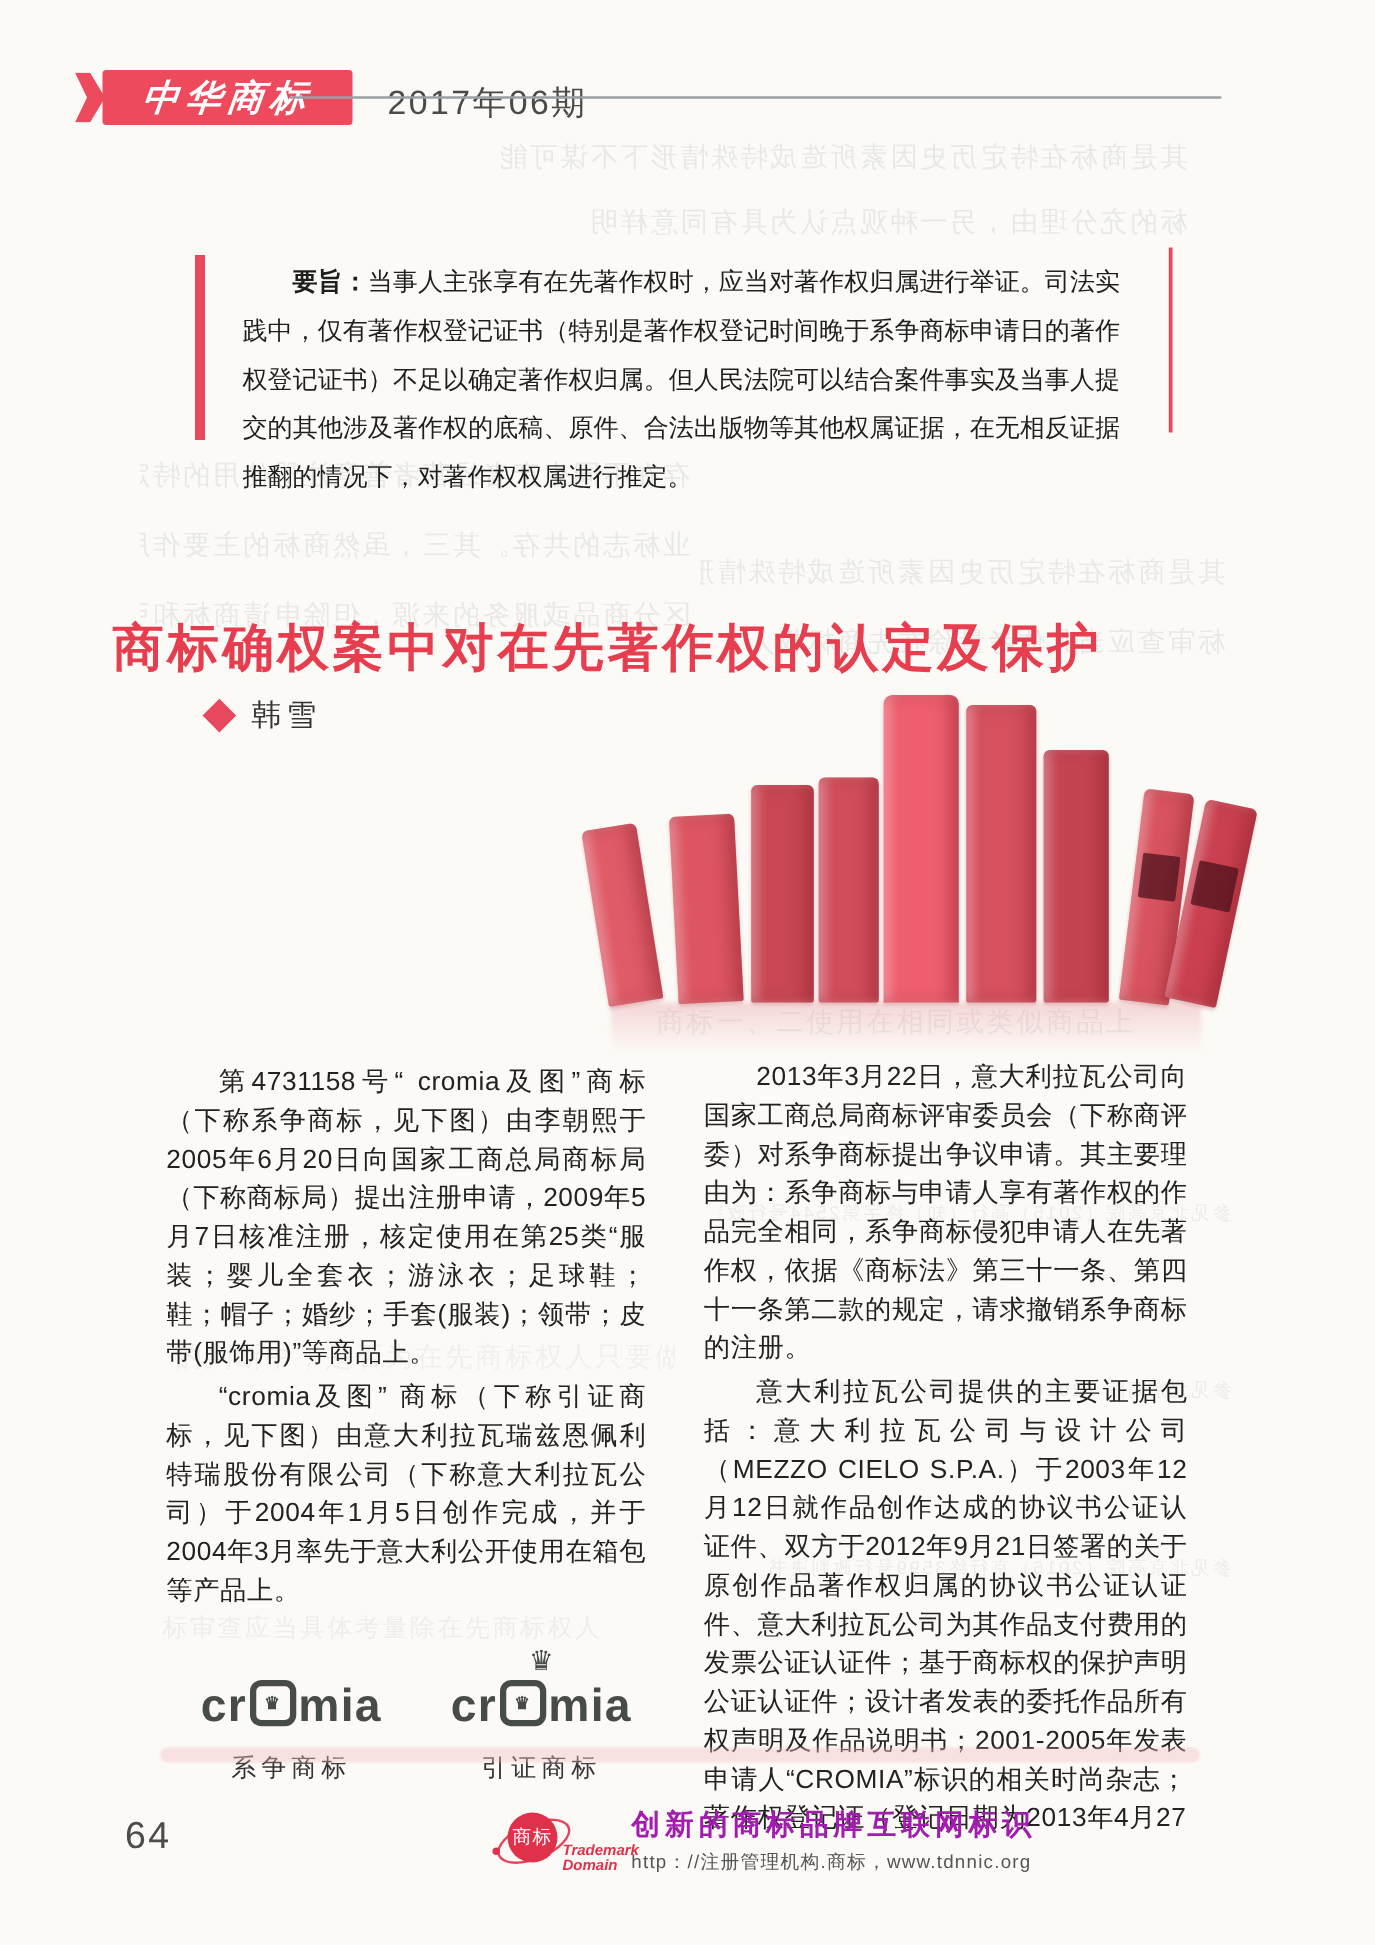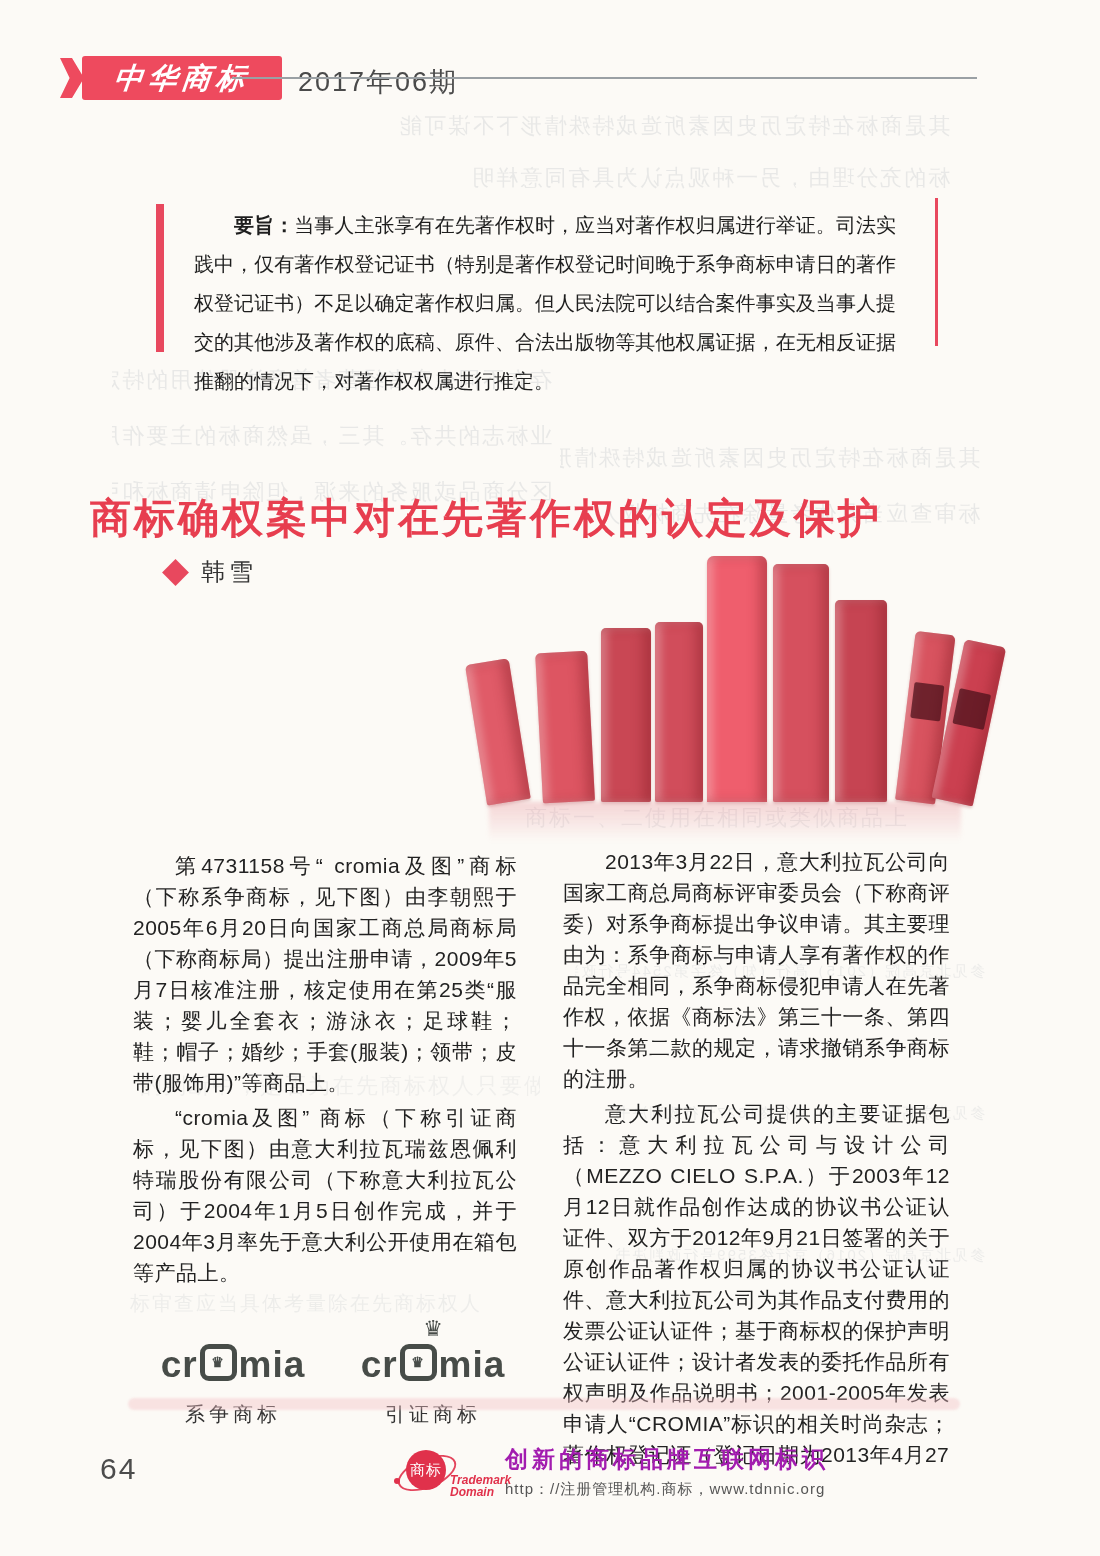--- a/index.html
+++ b/index.html
@@ -16,21 +16,21 @@
   .ghost div{overflow:hidden;}
   
   .mast{position:absolute;left:60px;top:56px;height:44px;}
   .chev{position:absolute;left:0;top:2px;width:24px;height:40px;background:#ee4a5e;
     clip-path:polygon(0 0,50% 0,100% 50%,50% 100%,0 100%,40% 50%);}
   .banner{position:absolute;left:22px;top:0;width:200px;height:44px;background:#ee4a5e;
     border-radius:3px;text-align:center;}
   .banner span{font-family:"DejaVu Serif",serif;font-style:italic;font-weight:bold;
     color:#fff;font-size:29px;line-height:44px;letter-spacing:5px;display:inline-block;
     transform:skewX(-6deg);}
-  .issue{position:absolute;left:238px;top:8px;font-size:27px;color:#4a4a4a;letter-spacing:2px;white-space:nowrap;}
+  .issue{position:absolute;left:250px;top:8px;font-size:27px;color:#4a4a4a;letter-spacing:2px;white-space:nowrap;}
   .mast-rule{position:absolute;left:232px;top:77px;width:745px;height:2px;background:#9aa0a4;}
   
   .abstract{position:absolute;left:156px;top:196px;width:782px;}
   .abar-l{position:absolute;left:0;top:8px;width:8px;height:148px;background:#e8485e;}
   .abar-r{position:absolute;right:0;top:2px;width:3px;height:148px;background:#e8485e;}
   .abstract p{margin:0;padding:10px 42px 0 38px;font-family:"DejaVu Serif",serif;
     font-size:20px;line-height:39px;color:#1e1e1e;text-align:justify;text-indent:2em;}
   .abstract b{font-weight:bold;}
   
   .title{position:absolute;left:90px;top:464px;width:840px;text-align:left;

